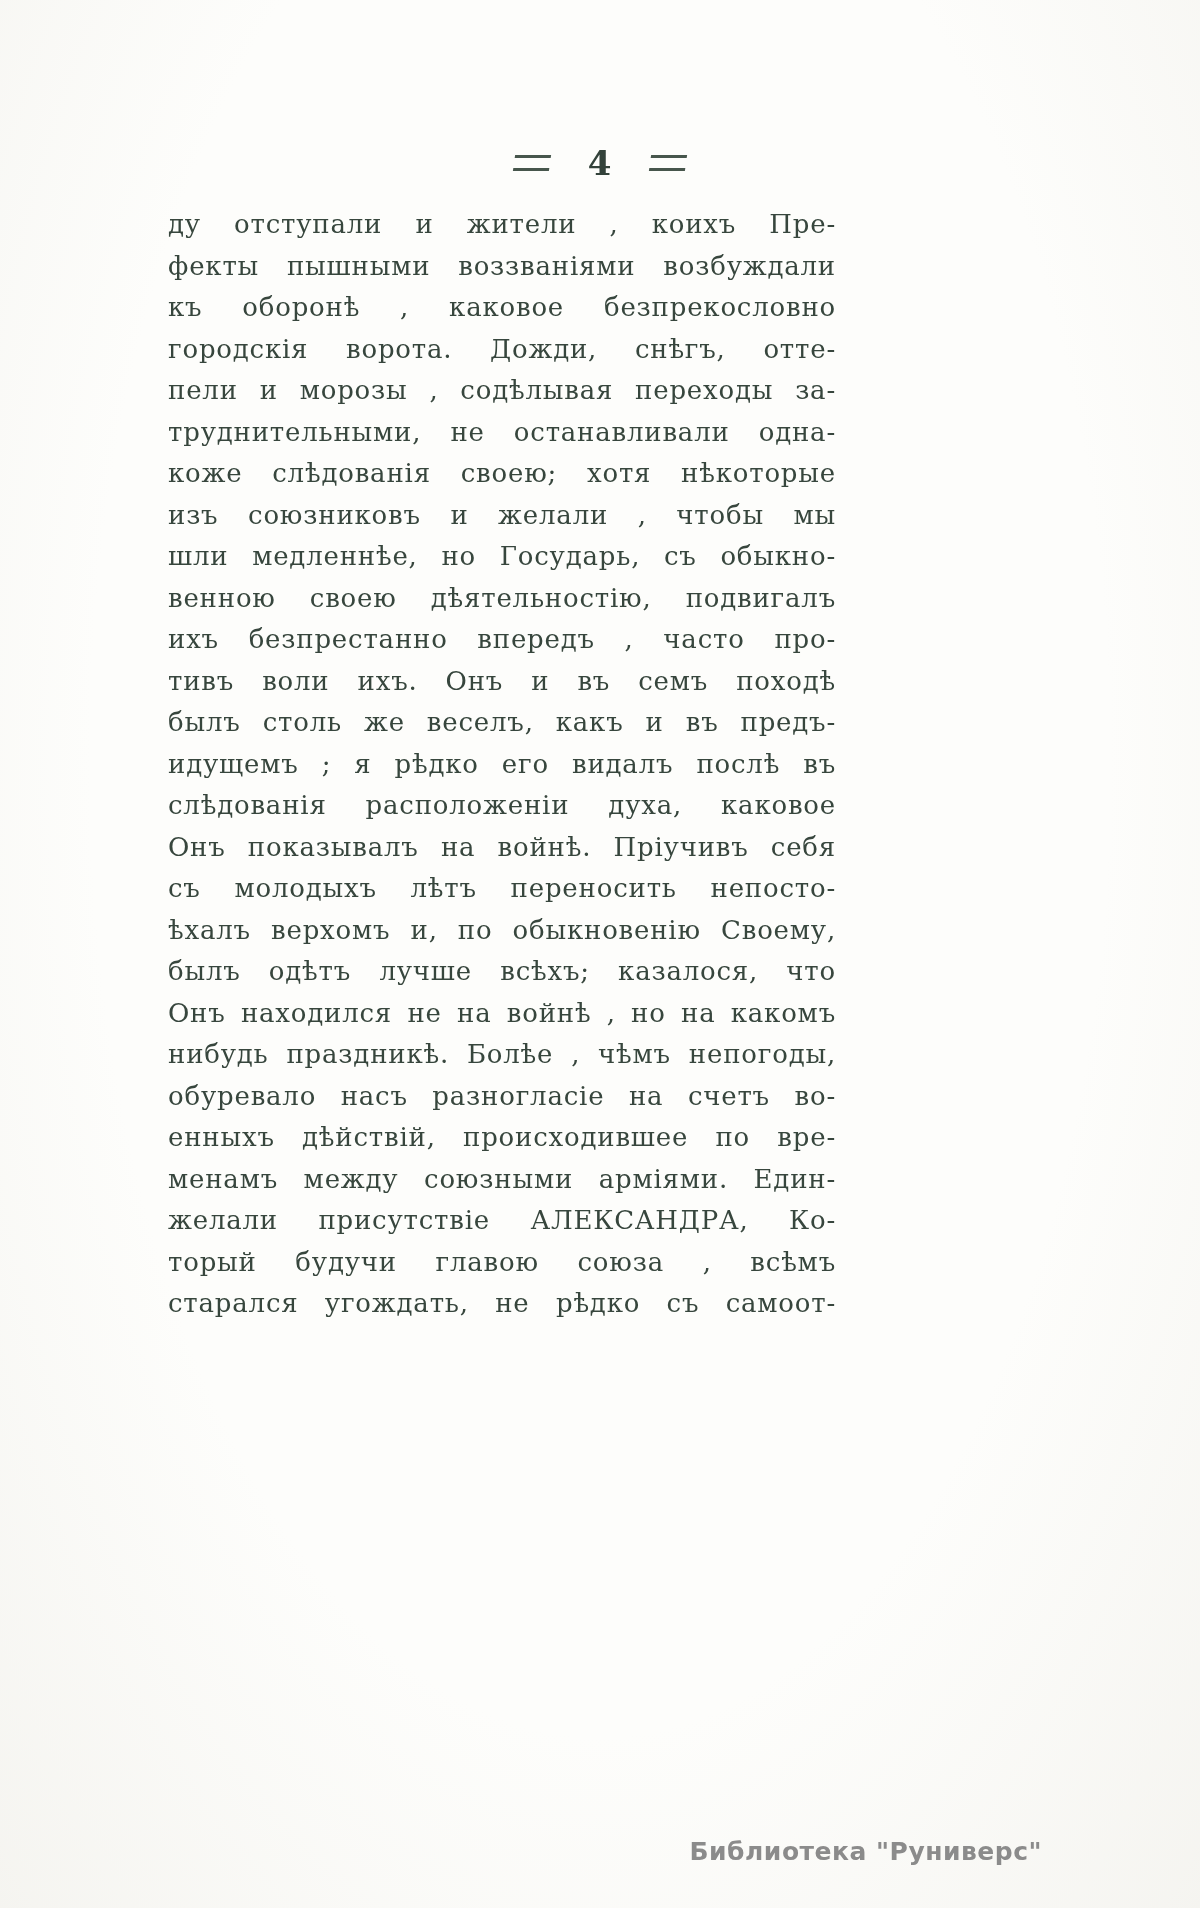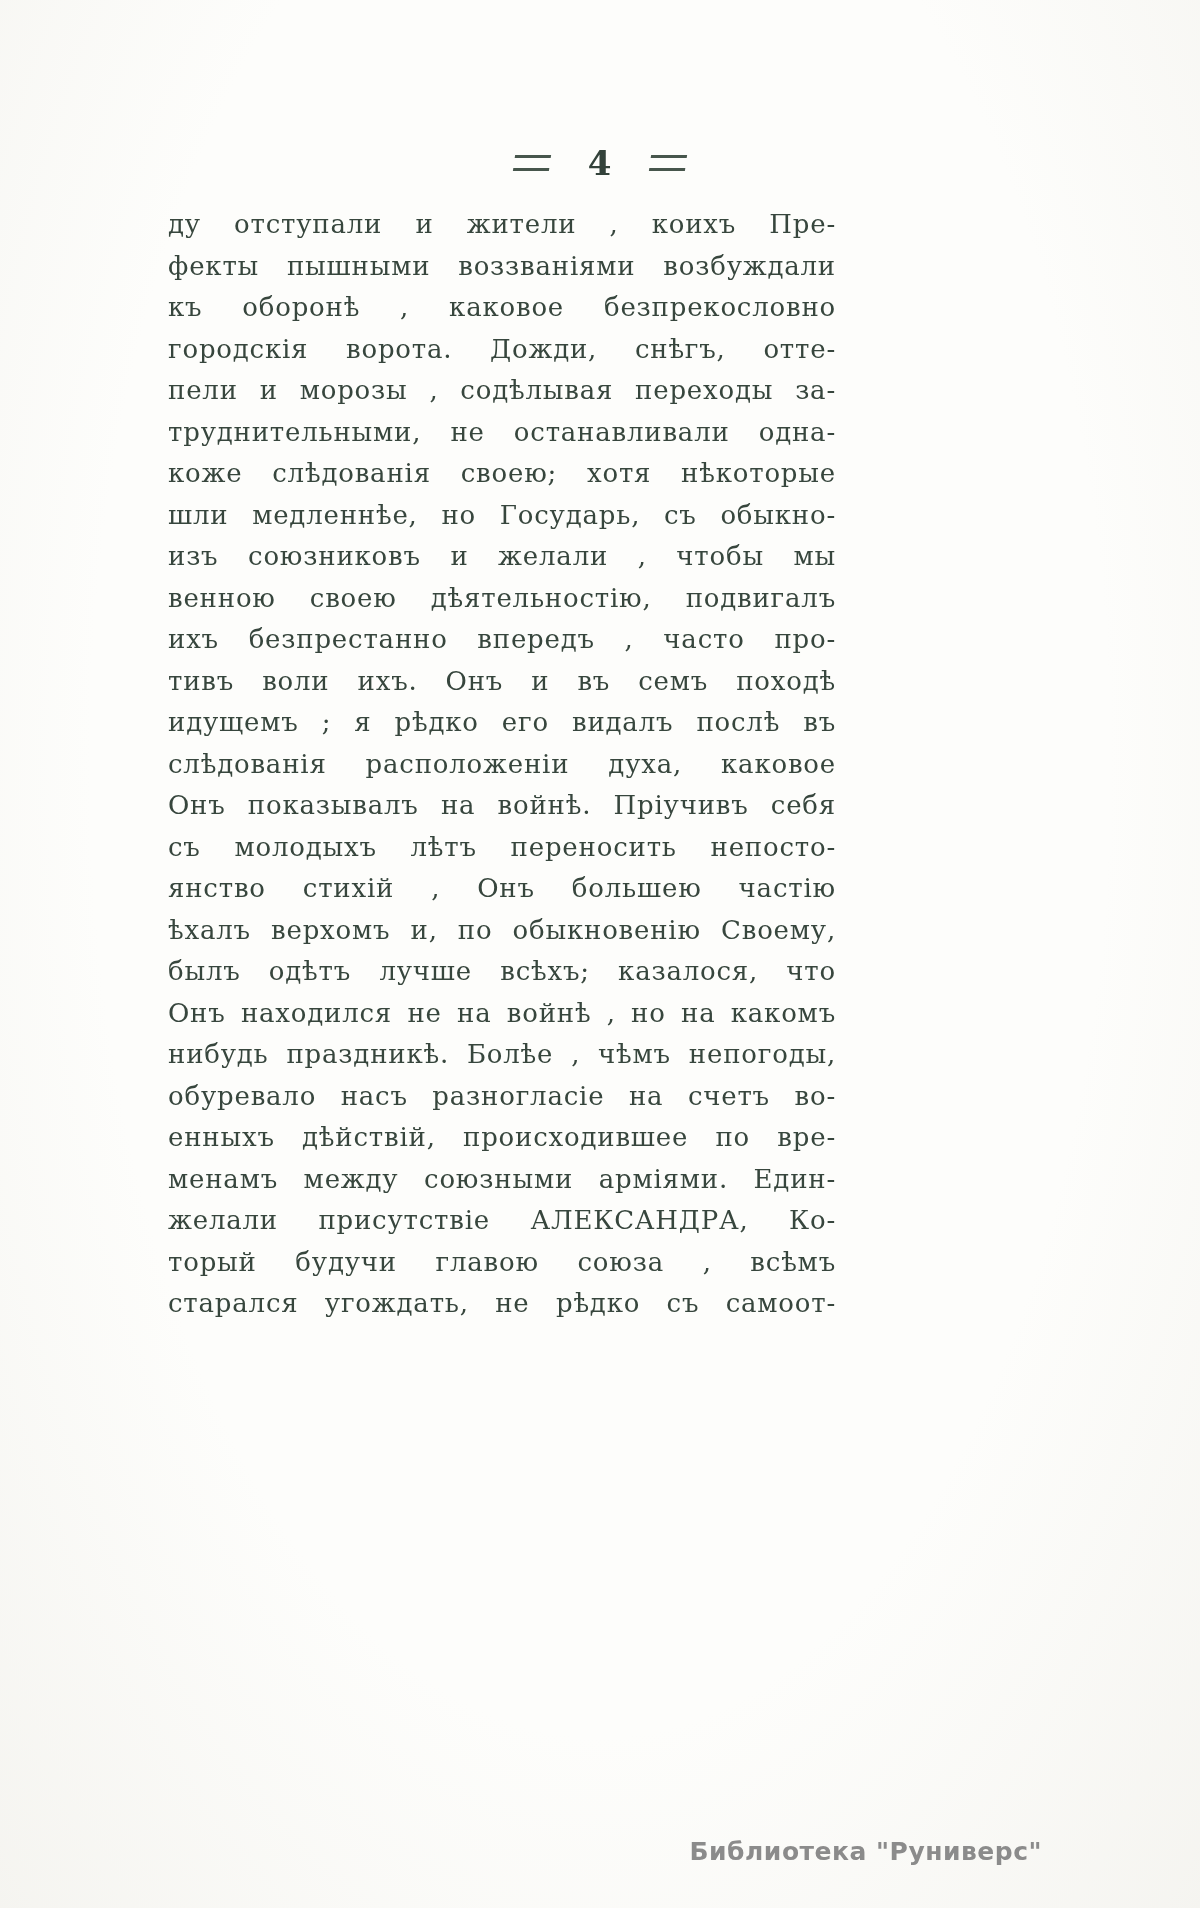--- a/index.html
+++ b/index.html
@@ -90,30 +90,30 @@
 
   <div class="text-block">
 
   <div class="text-line">ду отступали и жители , коихъ Пре-</div>
       <div class="text-line">фекты пышными воззваніями возбуждали</div>
       <div class="text-line">къ оборонѣ , каковое безпрекословно</div>
       <div class="text-line">городскія ворота. Дожди, снѣгъ, отте-</div>
       <div class="text-line">пели и морозы , содѣлывая переходы за-</div>
       <div class="text-line">труднительными, не останавливали одна-</div>
       <div class="text-line">коже слѣдованія своею; хотя нѣкоторые</div>
+      <div class="text-line">изъ союзниковъ и желали , чтобы мы</div>
       <div class="text-line">шли медленнѣе, но Государь, съ обыкно-</div>
-      <div class="text-line">изъ союзниковъ и желали , чтобы мы</div>
       <div class="text-line">венною своею дѣятельностію, подвигалъ</div>
       <div class="text-line">ихъ безпрестанно впередъ , часто про-</div>
       <div class="text-line">тивъ воли ихъ. Онъ и въ семъ походѣ</div>
+      <div class="text-line">былъ столь же веселъ, какъ и въ предъ-</div>
       <div class="text-line">идущемъ ; я рѣдко его видалъ послѣ въ</div>
       <div class="text-line">слѣдованія расположеніи духа, каковое</div>
       <div class="text-line">Онъ показывалъ на войнѣ. Пріучивъ себя</div>
       <div class="text-line">съ молодыхъ лѣтъ переносить непосто-</div>
-      <div class="text-line">янство стихій , Онъ большею частію</div>
       <div class="text-line">ѣхалъ верхомъ и, по обыкновенію Своему,</div>
       <div class="text-line">былъ одѣтъ лучше всѣхъ; казалося, что</div>
       <div class="text-line">Онъ находился не на войнѣ , но на какомъ</div>
       <div class="text-line">нибудь праздникѣ. Болѣе , чѣмъ непогоды,</div>
       <div class="text-line">обуревало насъ разногласіе на счетъ во-</div>
       <div class="text-line">енныхъ дѣйствій, происходившее по вре-</div>
       <div class="text-line">менамъ между союзными арміями. Един-</div>
       <div class="text-line">желали присутствіе АЛЕКСАНДРА, Ко-</div>
       <div class="text-line">торый будучи главою союза ,  всѣмъ</div>
       <div class="text-line">старался угождать, не рѣдко съ самоот-</div>

